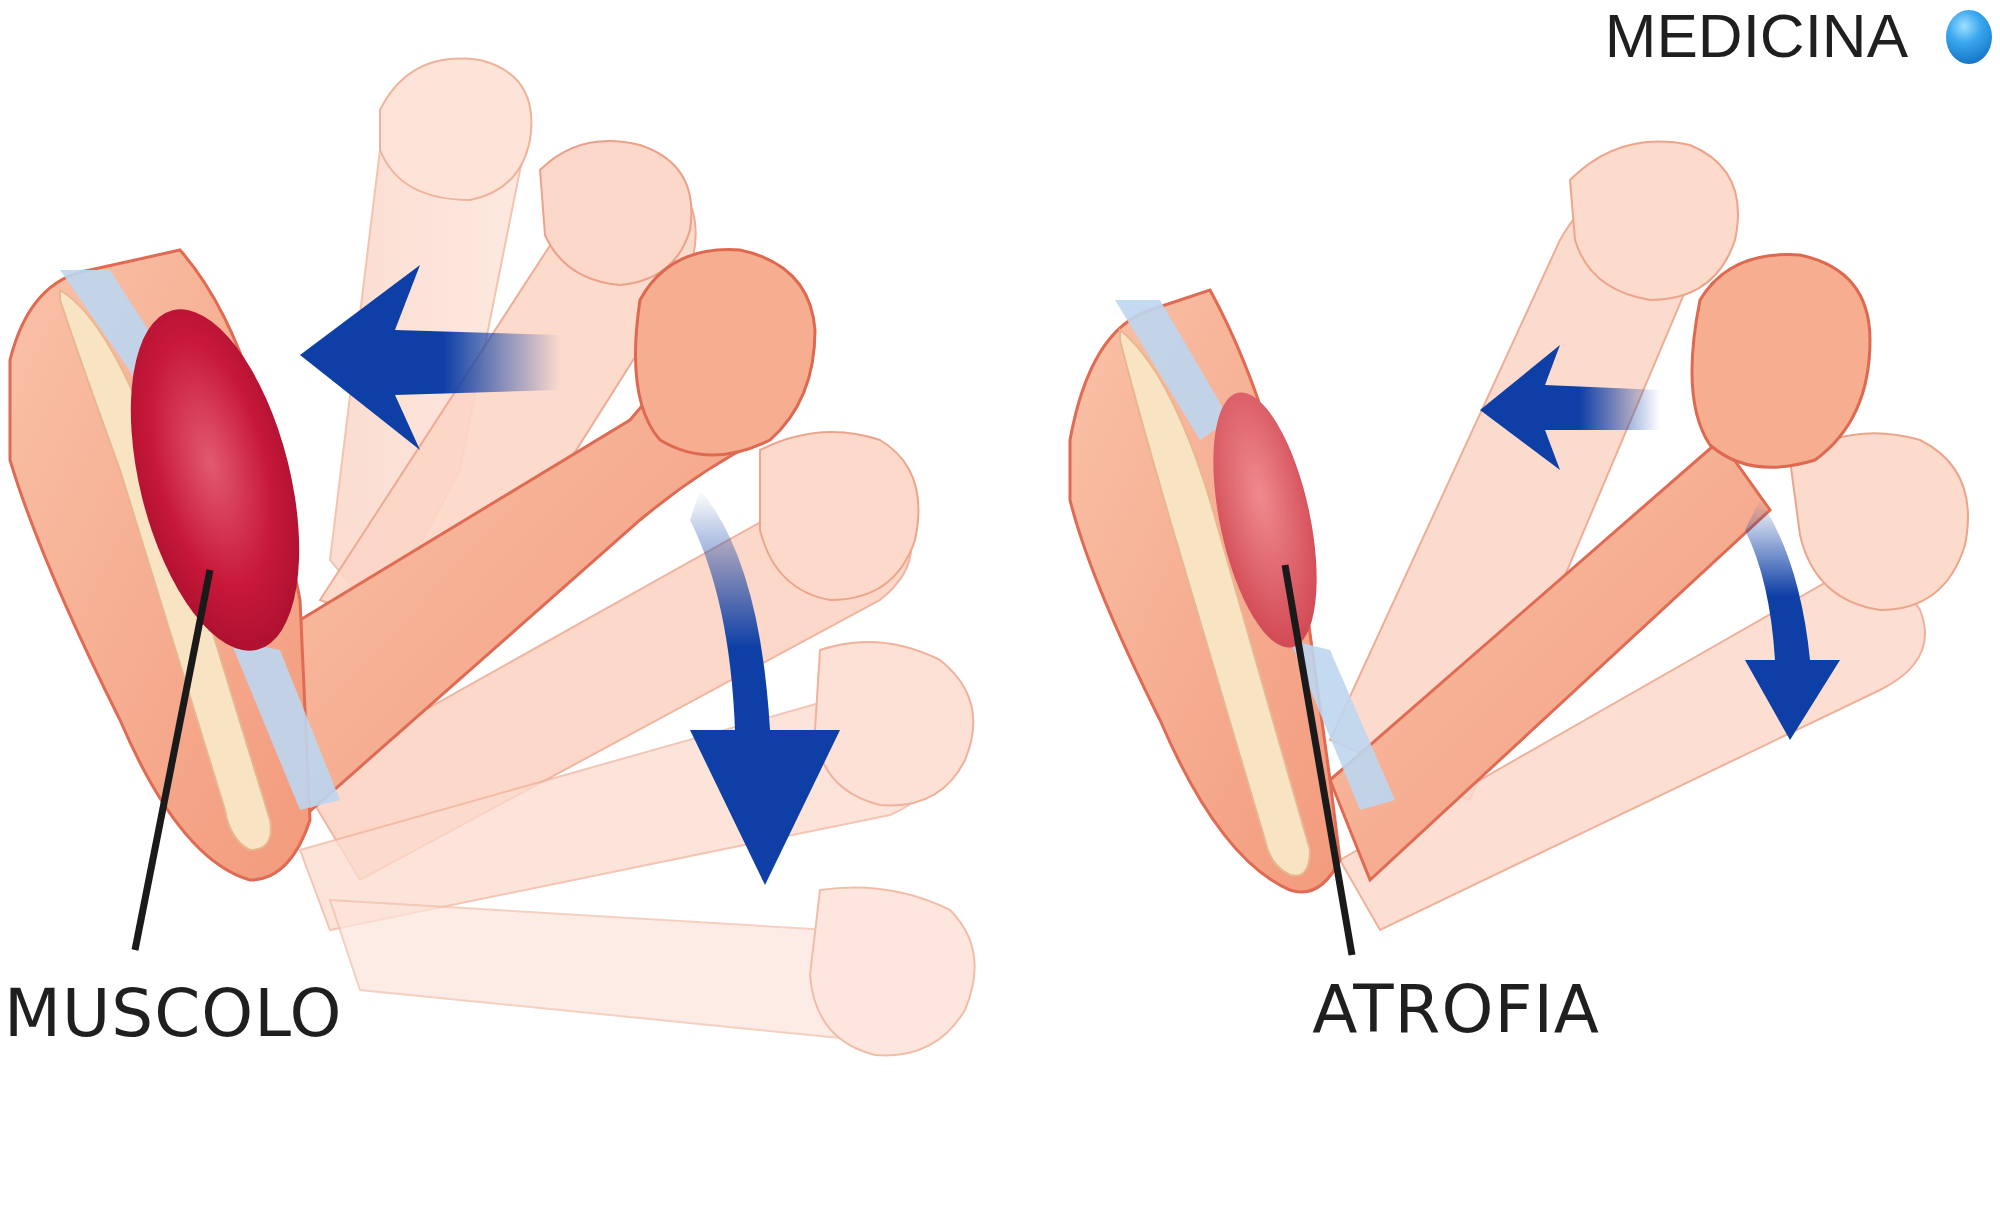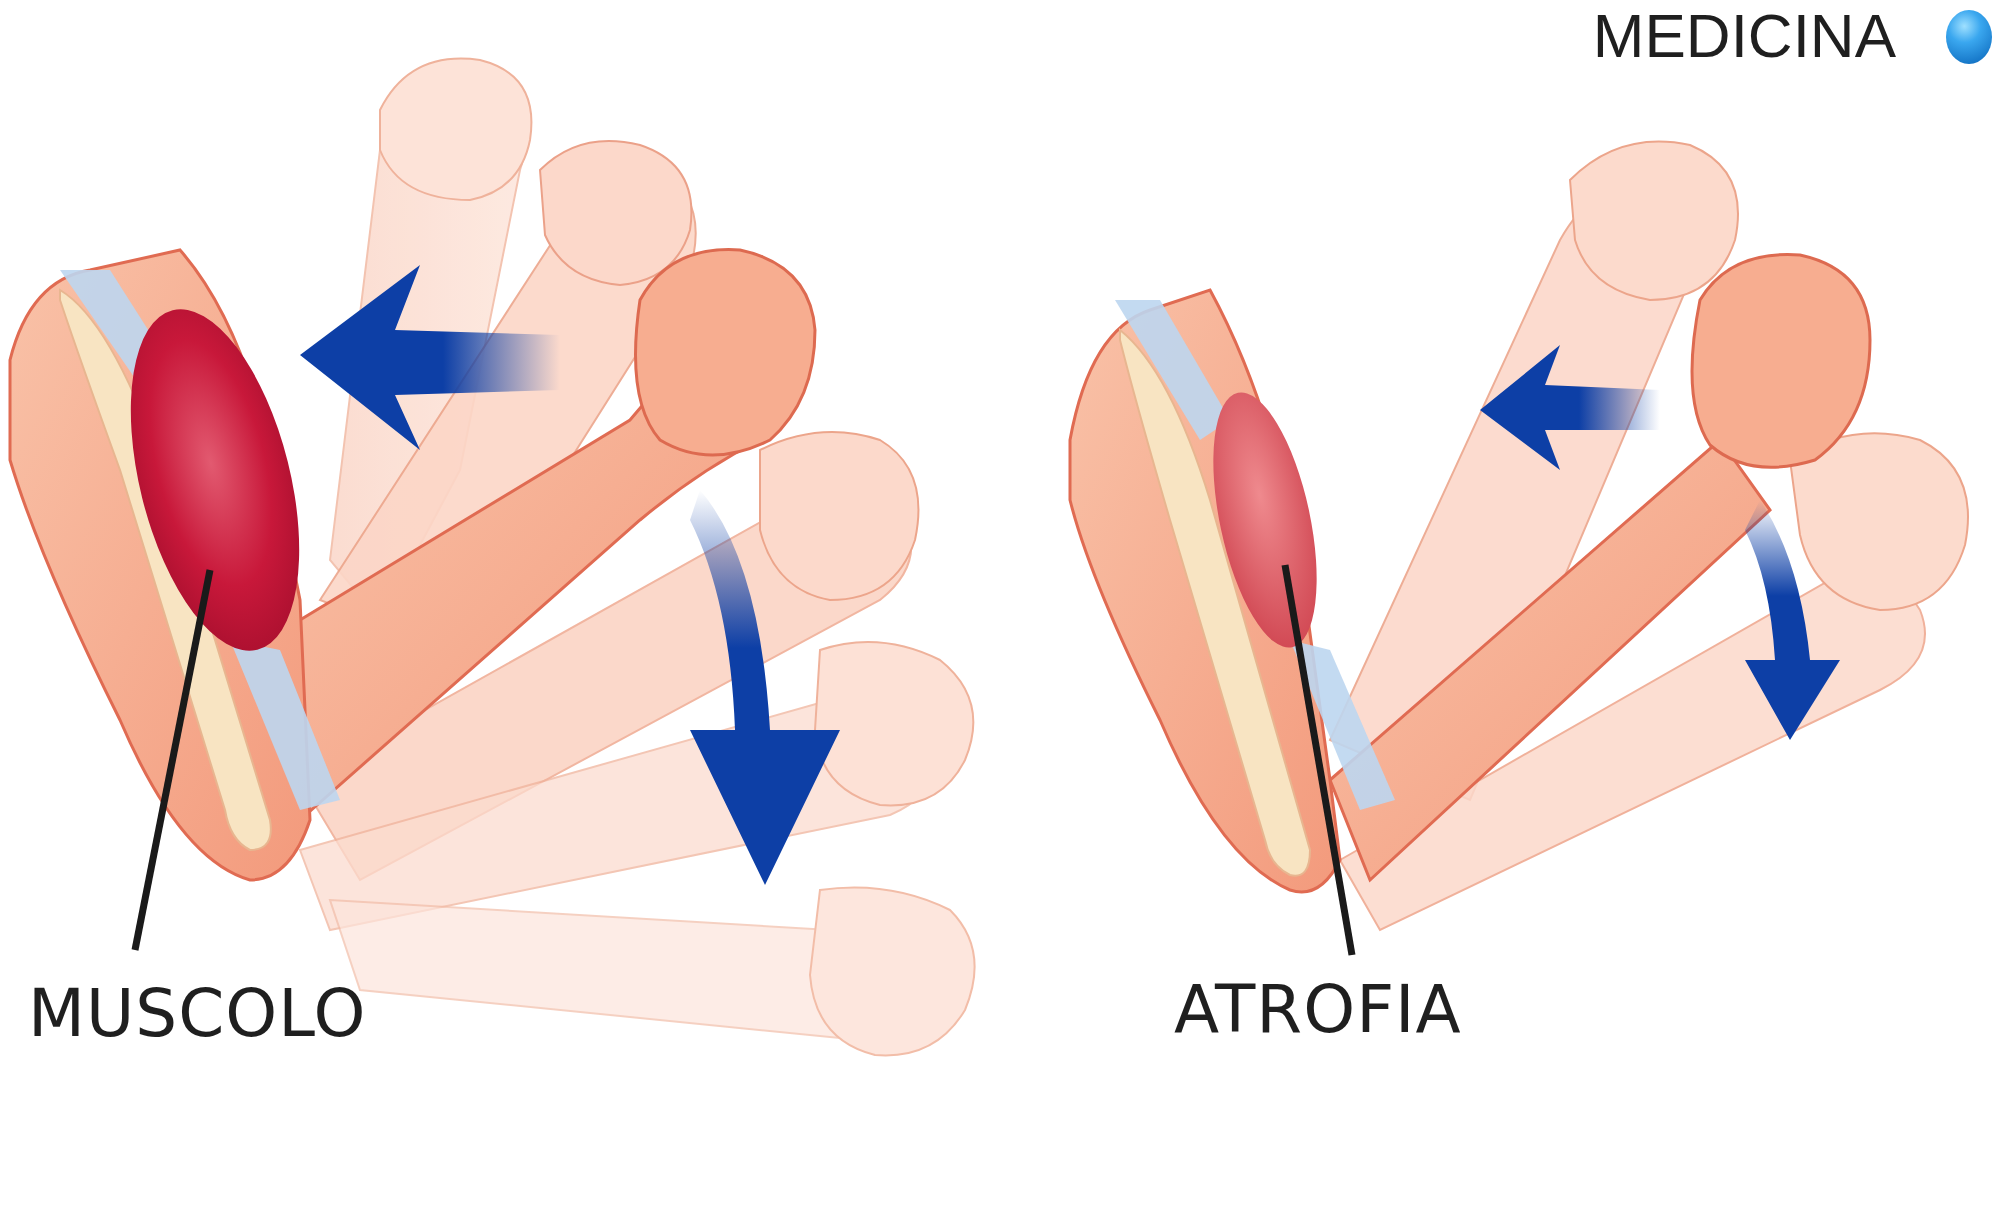--- a/index.html
+++ b/index.html
@@ -1,23 +1,23 @@
 <!DOCTYPE html>
 <html><head>
 <meta charset="utf-8">
 <style>
   html, body { margin:0; padding:0; background:#ffffff; }
   body { width:2000px; height:1220px; position:relative; overflow:hidden; font-family:"DejaVu Sans", sans-serif; }
   .brand { position:absolute; top:0; right:6px; height:70px; display:flex; align-items:center; font-family:"Liberation Sans", sans-serif; font-size:62px; color:#1f1f1f; letter-spacing:0; }
-  .brand .w1 { margin-right:50px; }
+  .brand .w1 { margin-right:38px; }
   .orb { display:inline-block; width:46px; height:54px; border-radius:50%; background:radial-gradient(circle at 40% 30%, #9fe0ff 0%, #3aa7ef 35%, #1677c8 80%, #0e5ea6 100%); margin-right:2px; transform:translateY(2px); }
   svg.art { position:absolute; left:0; top:0; }
-  .label { position:absolute; font-family:"DejaVu Sans", sans-serif; font-size:66px; color:#1f1f1f; line-height:96px; letter-spacing:1px;margin-left:24px; }
+  .label { position:absolute; font-family:"DejaVu Sans", sans-serif; font-size:66px; color:#1f1f1f; line-height:96px; letter-spacing:1px; }
   .label-left { left:4px; top:966px; text-align:left; }
-  .label-right { left:1150px; top:962px; text-align:left; width:450px; }
+  .label-right { left:1150px; top:962px; text-align:right; width:450px; }
 </style>
 </head>
 <body>
 
 <div class="brand">
   <span class="w1">MEDICINA</span>
   <span class="orb"></span>
 </div>
 
 <svg class="art" width="2000" height="1220" viewBox="0 0 2000 1220">

